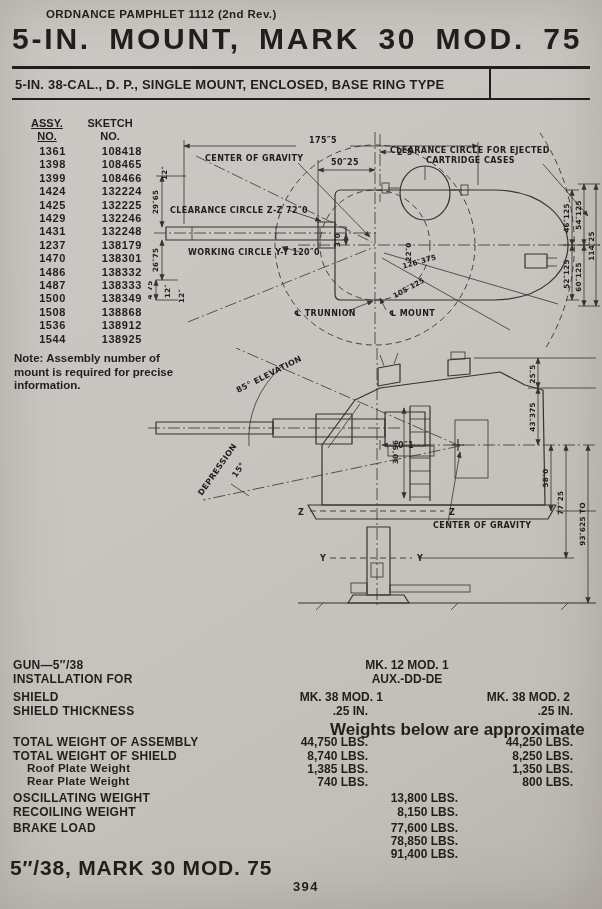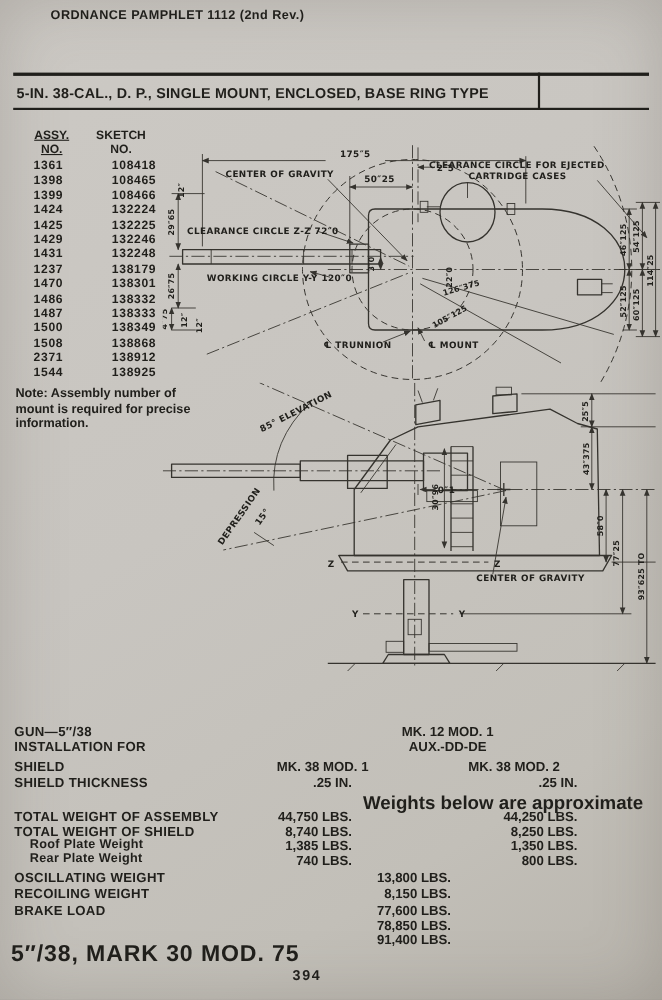--- a/index.html
+++ b/index.html
@@ -11,61 +11,62 @@
   .title{position:absolute;left:12px;top:22px;font-size:30px;font-weight:bold;letter-spacing:2.8px;word-spacing:7px;white-space:nowrap;}
   .rule-thick{position:absolute;left:12px;top:66px;width:578px;height:3px;background:#201f1b;}
   .subtitle{position:absolute;left:15px;top:77px;font-size:13px;font-weight:bold;letter-spacing:.2px;}
   .rule-thin{position:absolute;left:12px;top:98px;width:578px;height:2px;background:#201f1b;}
   .sub-div{position:absolute;left:489px;top:66px;width:2px;height:34px;background:#201f1b;}
 
   .asm{position:absolute;left:22px;top:117px;width:128px;font-weight:bold;font-size:11px;}
   .asm-head{display:flex;text-align:center;line-height:12.5px;margin-bottom:3px;}
   .asm-h1{width:50px;text-decoration:underline;}.asm-h2{width:76px;}
   .asm-row{display:flex;line-height:13.4px;}
-  .asm-assy{width:44px;text-align:center;letter-spacing:.6px;}
+  .asm-assy{width:44px;text-align:right;letter-spacing:.6px;}
   .asm-sketch{width:76px;text-align:right;padding-right:8px;letter-spacing:.6px;}
 
   .note{position:absolute;left:14px;top:352px;width:160px;font-size:11.5px;font-weight:600;line-height:13.5px;}
 
   .draw{position:absolute;}
   #plan{left:148px;top:130px;}
   #elev{left:148px;top:348px;}
   .s{stroke:#35332e;fill:none;stroke-width:1.2;stroke-linejoin:round;}
   .sthin{stroke:#35332e;fill:none;stroke-width:.8;}
   .cl{stroke:#35332e;fill:none;stroke-width:.8;stroke-dasharray:12 3 2 3;}
   .dsh{stroke:#35332e;fill:none;stroke-width:.9;stroke-dasharray:6 4;}
   .dim{stroke:#35332e;fill:none;stroke-width:.8;}
   svg text{fill:#21201c;font-family:"DejaVu Sans","Liberation Sans",sans-serif;font-weight:bold;}
   .t8{font-size:8px;letter-spacing:.4px;}
   .t7{font-size:7.2px;letter-spacing:.2px;}
 
   .specs{position:absolute;left:0;top:650px;width:602px;font-weight:bold;font-size:12px;}
-  .srow{position:absolute;left:0;width:542px;height:14px;white-space:nowrap;}
+  .srow{position:absolute;left:0;width:542px;height:14px;white-space:nowrap;padding-left:48px;}
   .sl{position:absolute;left:13px;letter-spacing:.3px;}
   .sl.ind{left:27px;font-size:11.5px;}
   .sc1{position:absolute;right:222px;}
   .sh1{position:absolute;right:207px;}
   .sc2{position:absolute;right:17px;}
-  .sh2{position:absolute;right:33px;}
+  .sh2{position:absolute;right:20px;}
   .scc{position:absolute;right:132px;}
   .shv{position:absolute;left:332px;width:150px;text-align:center;}
   .wnote{position:absolute;left:330px;width:215px;text-align:center;font-size:17px;}
   .r-gun{top:8px}.r-inst{top:22px}.r-shield{top:40px}.r-thick{top:54px}.r-note{top:70px}
   .r-w0{top:85px}.r-w1{top:99px}.r-w2{top:112px}.r-w3{top:125px}
   .r-c0{top:141px}.r-c1{top:155px}.r-c2{top:171px}.r-c3{top:184px}.r-c4{top:197px}
 
   .ftitle{position:absolute;left:10px;top:856px;font-size:21px;font-weight:bold;letter-spacing:.8px;}
-  .pageno{position:absolute;left:266px;top:879px;width:80px;text-align:left;font-size:13px;font-weight:bold;letter-spacing:1.5px;}
+  .pageno{position:absolute;left:266px;top:879px;width:80px;text-align:center;font-size:13px;font-weight:bold;letter-spacing:1.5px;}
 </style>
 </head>
 <body>
 
 <div class="page">
 
   <div class="op">ORDNANCE PAMPHLET 1112 (2nd Rev.)</div>
+  <div class="title">5-IN. MOUNT, MARK 30 MOD. 75</div>
   <div class="rule-thick"></div>
   <div class="subtitle">5-IN. 38-CAL., D. P., SINGLE MOUNT, ENCLOSED, BASE RING TYPE</div>
   <div class="rule-thin"></div>
   <div class="sub-div"></div>
 
   <div class="asm">
     <div class="asm-head">
       <div class="asm-h1">
         <span>ASSY.</span><br>
         <span>NO.</span>
@@ -123,21 +124,21 @@
       </div>
         <div class="asm-row">
         <span class="asm-assy">1500</span>
         <span class="asm-sketch">138349</span>
       </div>
         <div class="asm-row">
         <span class="asm-assy">1508</span>
         <span class="asm-sketch">138868</span>
       </div>
         <div class="asm-row">
-        <span class="asm-assy">2371</span>
+        <span class="asm-assy">1536</span>
         <span class="asm-sketch">138912</span>
       </div>
         <div class="asm-row">
         <span class="asm-assy">1544</span>
         <span class="asm-sketch">138925</span>
       </div>
       </div>
   </div>
 
   <div class="note">Note: Assembly number of mount is required for precise information.</div>

